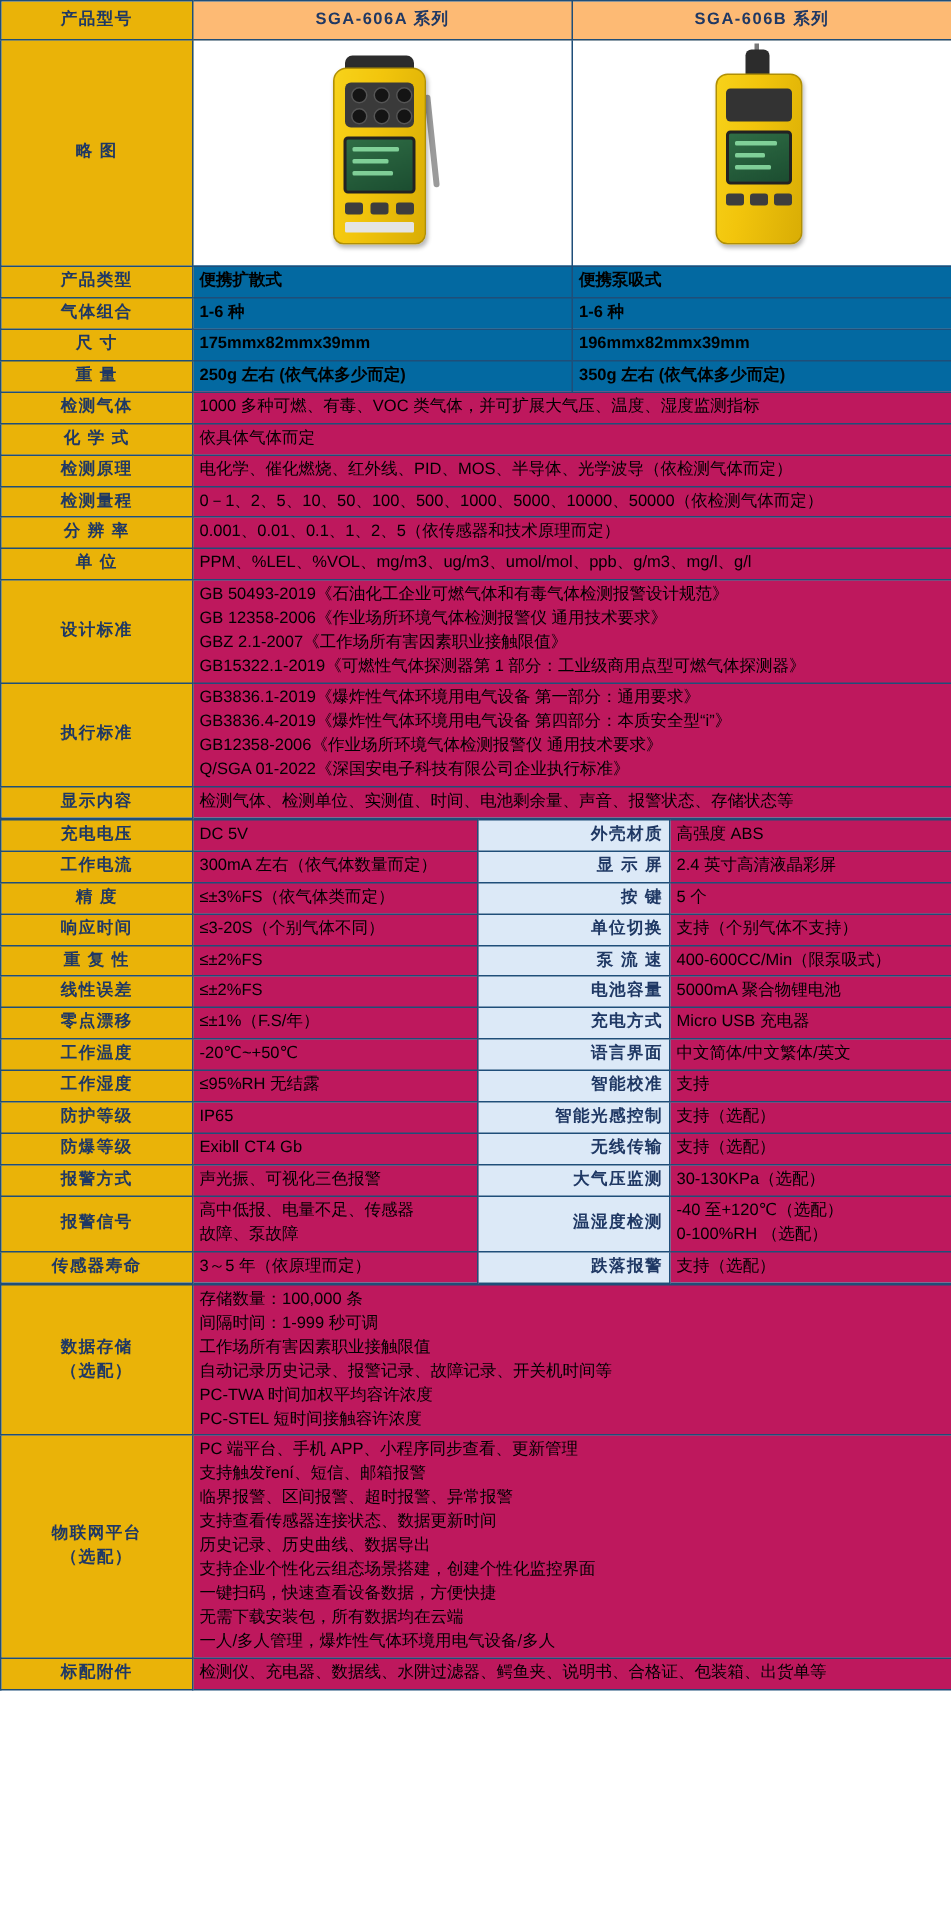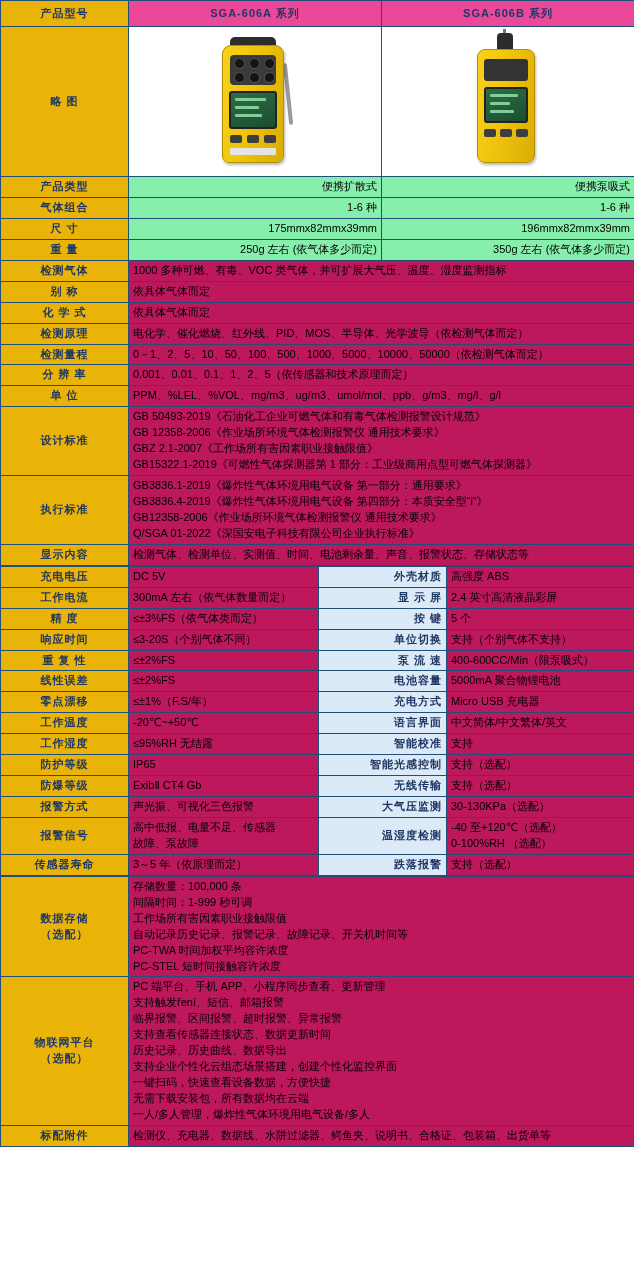--- a/index.html
+++ b/index.html
@@ -46,26 +46,27 @@
     letter-spacing: 1px;
     font-size: 11.5px;
   }
   .val {
     background: #be185d;
     text-align: left;
     padding-left: 7px;
     color: #000;
   }
   .val-c {
-    background: #86efac;
-    text-align: right;
+    background: #0369a1;
+    text-align: left;
     color: #000;
+    font-weight: bold;
   }
   .hdr-model {
-    background: #ec4899;
+    background: #fdba74;
     text-align: center;
     font-weight: bold;
     color: #1f3864;
     font-size: 12px;
     letter-spacing: 1px;
     height: 26px;
   }
   .img-cell {
     background: #ffffff;
     text-align: center;
@@ -321,24 +322,20 @@
     <td class="lbl">重  量</td>
     <td class="val-c">250g 左右 (依气体多少而定)</td>
     <td class="val-c">350g 左右 (依气体多少而定)</td>
   </tr>
 
   <tr>
     <td class="lbl">检测气体</td>
     <td class="val" colspan="2">1000 多种可燃、有毒、VOC 类气体，并可扩展大气压、温度、湿度监测指标</td>
   </tr>
   <tr>
-    <td class="lbl">别  称</td>
-    <td class="val" colspan="2">依具体气体而定</td>
-  </tr>
-  <tr>
     <td class="lbl">化 学 式</td>
     <td class="val" colspan="2">依具体气体而定</td>
   </tr>
   <tr>
     <td class="lbl">检测原理</td>
     <td class="val" colspan="2">电化学、催化燃烧、红外线、PID、MOS、半导体、光学波导（依检测气体而定）</td>
   </tr>
   <tr>
     <td class="lbl">检测量程</td>
     <td class="val" colspan="2">0－1、2、5、10、50、100、500、1000、5000、10000、50000（依检测气体而定）</td>

